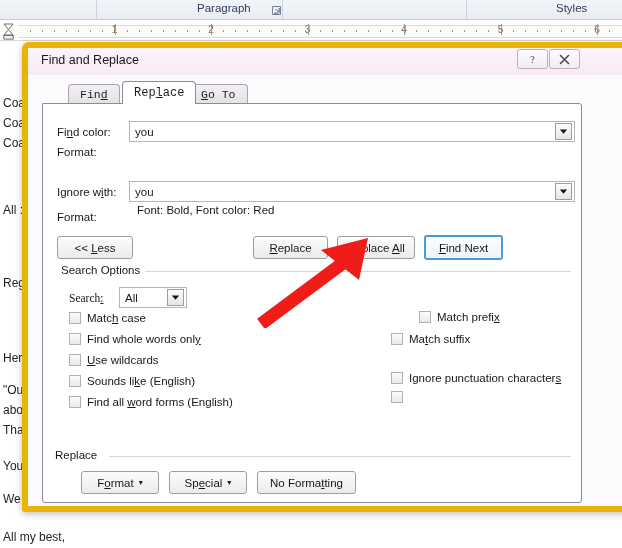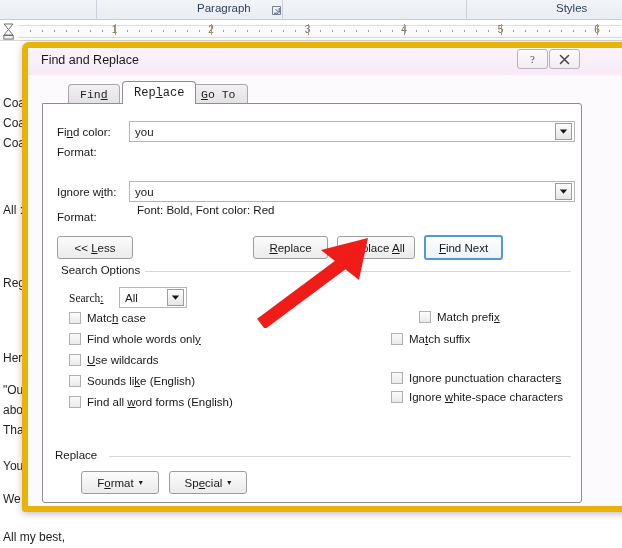--- a/index.html
+++ b/index.html
@@ -403,34 +403,36 @@
           <div class="cb-row" style="left: 348px; top: 229px;">
             <span class="cb-box"></span>
             <span class="cb-label"><span>Ma</span><u>t</u><span>ch suffix</span></span>
           </div>
           <div class="cb-row" style="left: 348px; top: 268px;">
             <span class="cb-box"></span>
             <span class="cb-label"><span>Ignore punctuation character</span><u>s</u><span></span></span>
           </div>
           <div class="cb-row" style="left: 348px; top: 287px;">
             <span class="cb-box"></span>
-            <span class="cb-label"><span>Ignore </span><u>w</u><span>hite-space characters</span></span>
           </div>
         </div>
 
       <div class="group-label" style="left:12px; top:345px;">Replace</div>
       <div class="group-line" style="left:66px; top:352px; width:462px;"></div>
 
       <div class="btn" style="left:38px; top:367px; width:78px;">
         <span class="cap"><span>F</span><u>o</u><span>rmat</span></span>
         <span class="btn-caret">▾</span>
       </div>
       <div class="btn" style="left:126px; top:367px; width:78px;">
         <span class="cap"><span>Sp</span><u>e</u><span>cial</span></span>
         <span class="btn-caret">▾</span>
+      </div>
+      <div class="btn" style="left:214px; top:367px; width:99px;">
+        <span class="cap"><span>No Forma</span><u>t</u><span>ting</span></span>
       </div>
 
     </div>
   </div>
 
   <div class="annotation-arrow">
     <svg width="125" height="92" viewBox="0 0 125 92">
       <g id="arrow-g">
         <path d="M6 88 L92 24" stroke="#ef1c18" stroke-width="13" stroke-linecap="butt"></path>
         <path d="M113 2 L66 14 L104 44 Z" fill="#ef1c18"></path>

